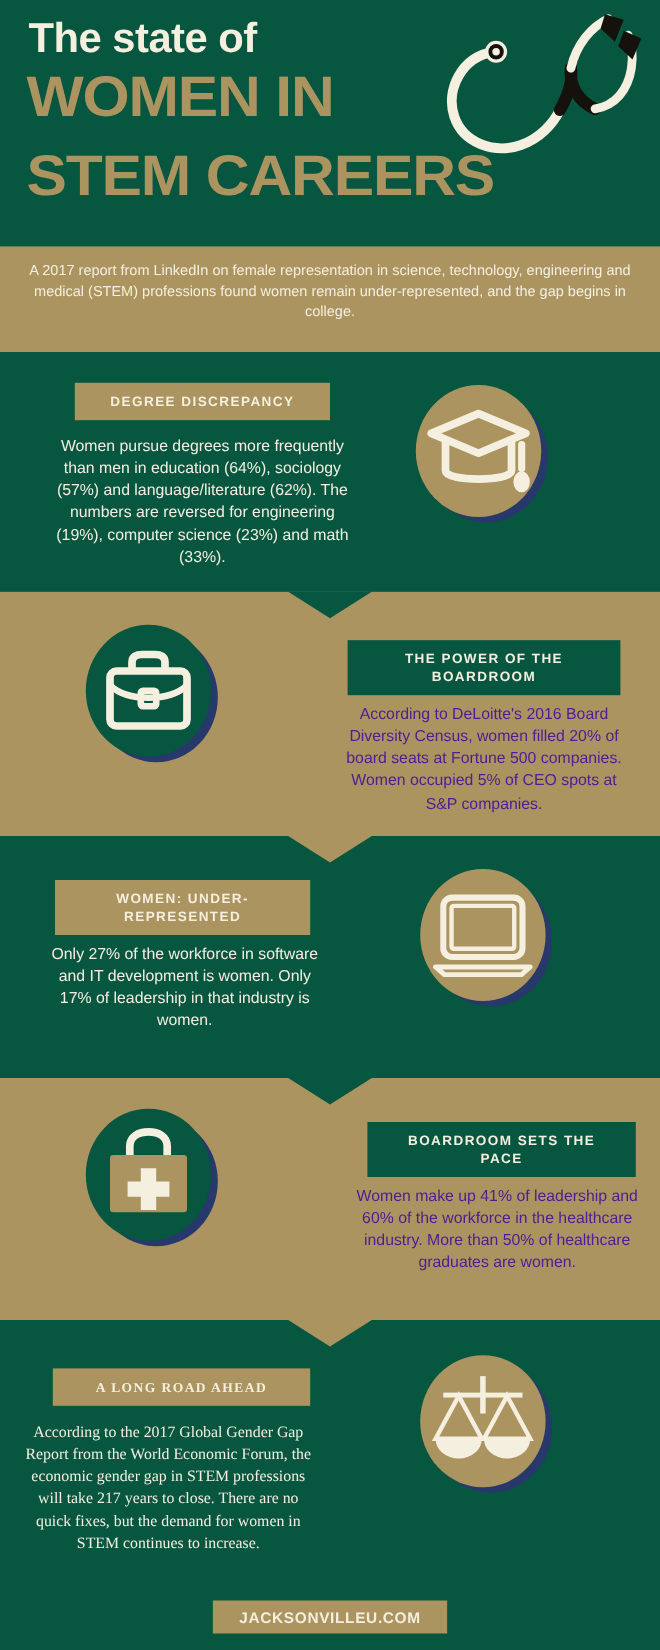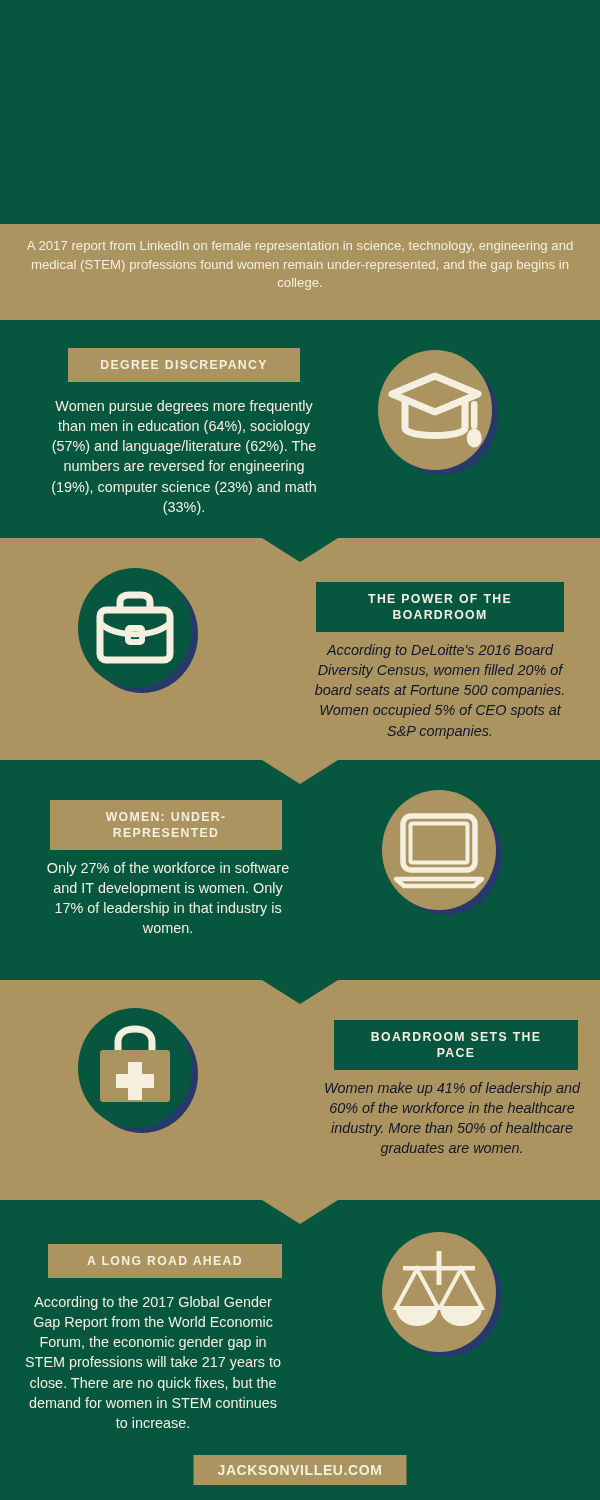--- a/index.html
+++ b/index.html
@@ -119,21 +119,21 @@
   .sec-title.on-green { background: #ac9460; }
   .sec-title.on-gold  { background: #075640; }
 
   .sec-body {
     position: absolute;
     text-align: center;
     font-size: 14.4px;
     line-height: 1.40;
     color: #f4efdf;
   }
-  .sec-body.on-gold { color: #0f172a; font-style: italic; }
+  .sec-body.on-gold { color: #4c1d95; }
 
   
   .badge {
     position: absolute;
     width: 120px;
     height: 126px;
   }
   .badge .shadow {
     position: absolute;
     left: 8px;
@@ -174,20 +174,45 @@
     letter-spacing: 0.6px;
     padding: 7px 24px;
     box-sizing: border-box;
   }
 </style>
 </head>
 <body>
 
 <div id="infographic">
 
+  <div class="band green" id="header">
+    <div class="hdr-line1">The state of</div>
+    <div class="hdr-line2">WOMEN IN</div>
+    <div class="hdr-line3">STEM CAREERS</div>
+
+    <svg id="stethoscope" viewBox="0 0 205 160">
+
+      <path d="M58 43 C 28 48, 14 78, 22 102 C 30 126, 58 136, 82 128 C 100 122, 112 108, 118 96" fill="none" stroke="#f4efdf" stroke-width="9" stroke-linecap="round"></path>
+
+      <path d="M118 96 C 126 82, 130 70, 128 58" fill="none" stroke="#15110c" stroke-width="11" stroke-linecap="round"></path>
+
+      <circle cx="60" cy="43" r="10" fill="#f4efdf"></circle>
+      <circle cx="60" cy="43" r="7" fill="#15110c"></circle>
+      <circle cx="60" cy="43" r="3.4" fill="#f4efdf"></circle>
+
+      <path d="M128 58 C 126 72, 134 88, 150 95" fill="none" stroke="#15110c" stroke-width="11" stroke-linecap="round"></path>
+
+      <path d="M128 58 C 133 36, 147 20, 162 13" fill="none" stroke="#f4efdf" stroke-width="8" stroke-linecap="round"></path>
+      <path d="M150 95 C 168 92, 180 78, 183 58 C 185 44, 183 35, 180 28" fill="none" stroke="#f4efdf" stroke-width="8" stroke-linecap="round"></path>
+
+      <polygon points="159,9 176,14 168,34 155,22" fill="#15110c"></polygon>
+      <polygon points="176,24 192,31 184,50 171,38" fill="#15110c"></polygon>
+    </svg>
+
+  </div>
 
   <div class="band gold" id="intro">
     <div id="intro-text">A 2017 report from LinkedIn on female representation in science, technology, engineering and medical (STEM) professions found women remain under-represented, and the gap begins in college.</div>
   </div>
 
   <div class="band green" style="top:320px; height:218px;">
     <div class="sec-title on-green" style="left:68px; top:28px; width:232px;">DEGREE DISCREPANCY</div>
     <div class="sec-body" style="left:48px; top:76px; width:272px;">Women pursue degrees more frequently than men in education (64%), sociology (57%) and language/literature (62%). The numbers are reversed for engineering (19%), computer science (23%) and math (33%).</div>
 
     <div class="badge" style="left:378px; top:360px; position:absolute; top:30px;">
@@ -249,21 +274,21 @@
       <svg viewBox="0 0 114 120">
         <path d="M40 44 L40 34 C40 25, 48 21, 57 21 C66 21, 74 25, 74 34 L74 44" fill="none" stroke="#f4efdf" stroke-width="7" stroke-linejoin="round"></path>
         <rect x="22" y="42" width="70" height="52" rx="3" fill="#ac9460"></rect>
         <polygon points="50,54 64,54 64,66 76,66 76,80 64,80 64,92 50,92 50,80 38,80 38,66 50,66" fill="#f4efdf"></polygon>
       </svg>
     </div>
 
     <div class="notch gold" style="bottom:-24px;"></div>
   </div>
 
-  <div class="band green" style="top:1200px; height:300px;">
+  <div class="band green" style="top:1200px; height:300px;font-family:Liberation Serif, serif;">
     <div class="sec-title on-green" style="left:48px; top:44px; width:234px;">A LONG ROAD AHEAD</div>
     <div class="sec-body" style="left:22px; top:92px; width:262px;">According to the 2017 Global Gender Gap Report from the World Economic Forum, the economic gender gap in STEM professions will take 217 years to close. There are no quick fixes, but the demand for women in STEM continues to increase.</div>
 
     <div class="badge" style="left:382px; top:32px;">
       <div class="shadow"></div>
       <div class="disc gold"></div>
       <svg viewBox="0 0 114 120">
         <rect x="54.5" y="19" width="5" height="34" fill="#f4efdf"></rect>
         <rect x="21" y="34" width="72" height="4.5" fill="#f4efdf"></rect>
 

